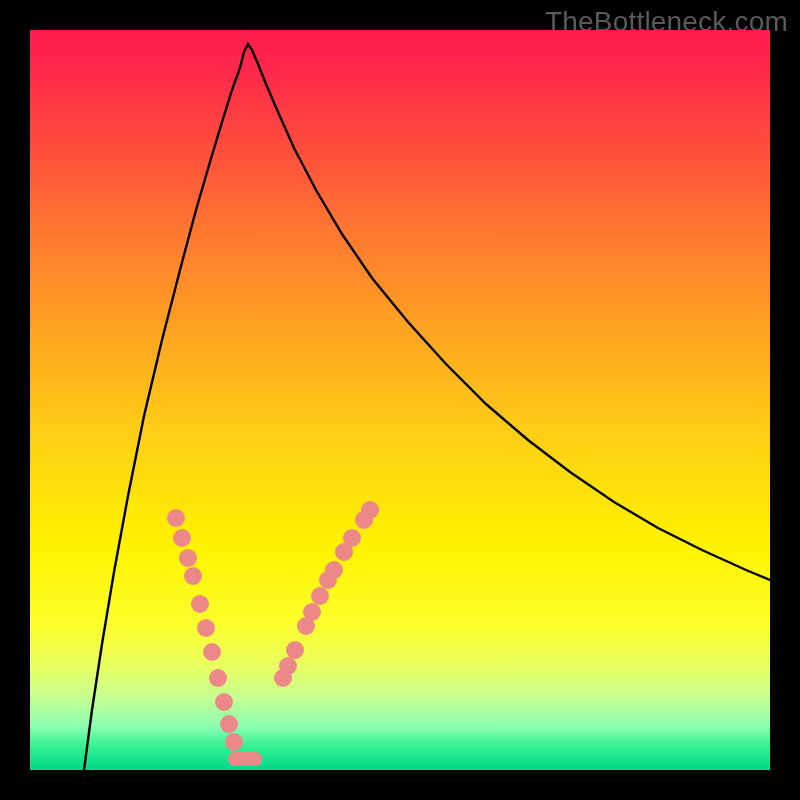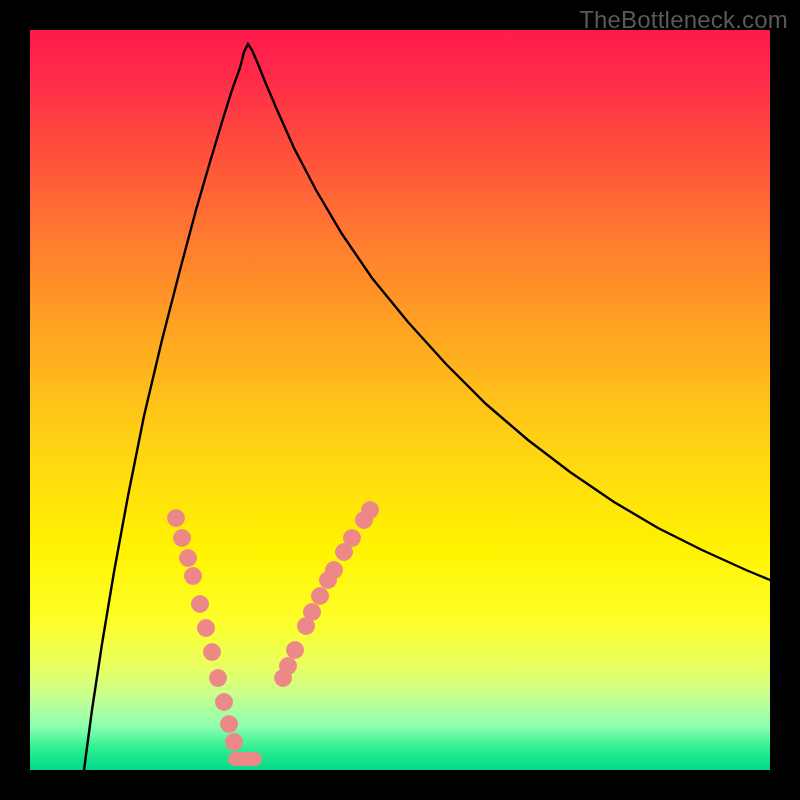--- a/index.html
+++ b/index.html
@@ -38,21 +38,21 @@
       #c8ff90 90%,
       #8effb0 94%,
       #30f090 97%,
       #00d88a 100%);
   }
   .watermark {
     position: absolute;
     top: 6px;
     right: 12px;
     color: #5a5a5a;
-    font-size: 24px;
+    font-size: 28px;
     font-weight: 400;
     letter-spacing: 0.2px;
     user-select: none;
   }
   svg.curve {
     position: absolute;
     left: 0;
     top: 0;
     width: 740px;
     height: 740px;

